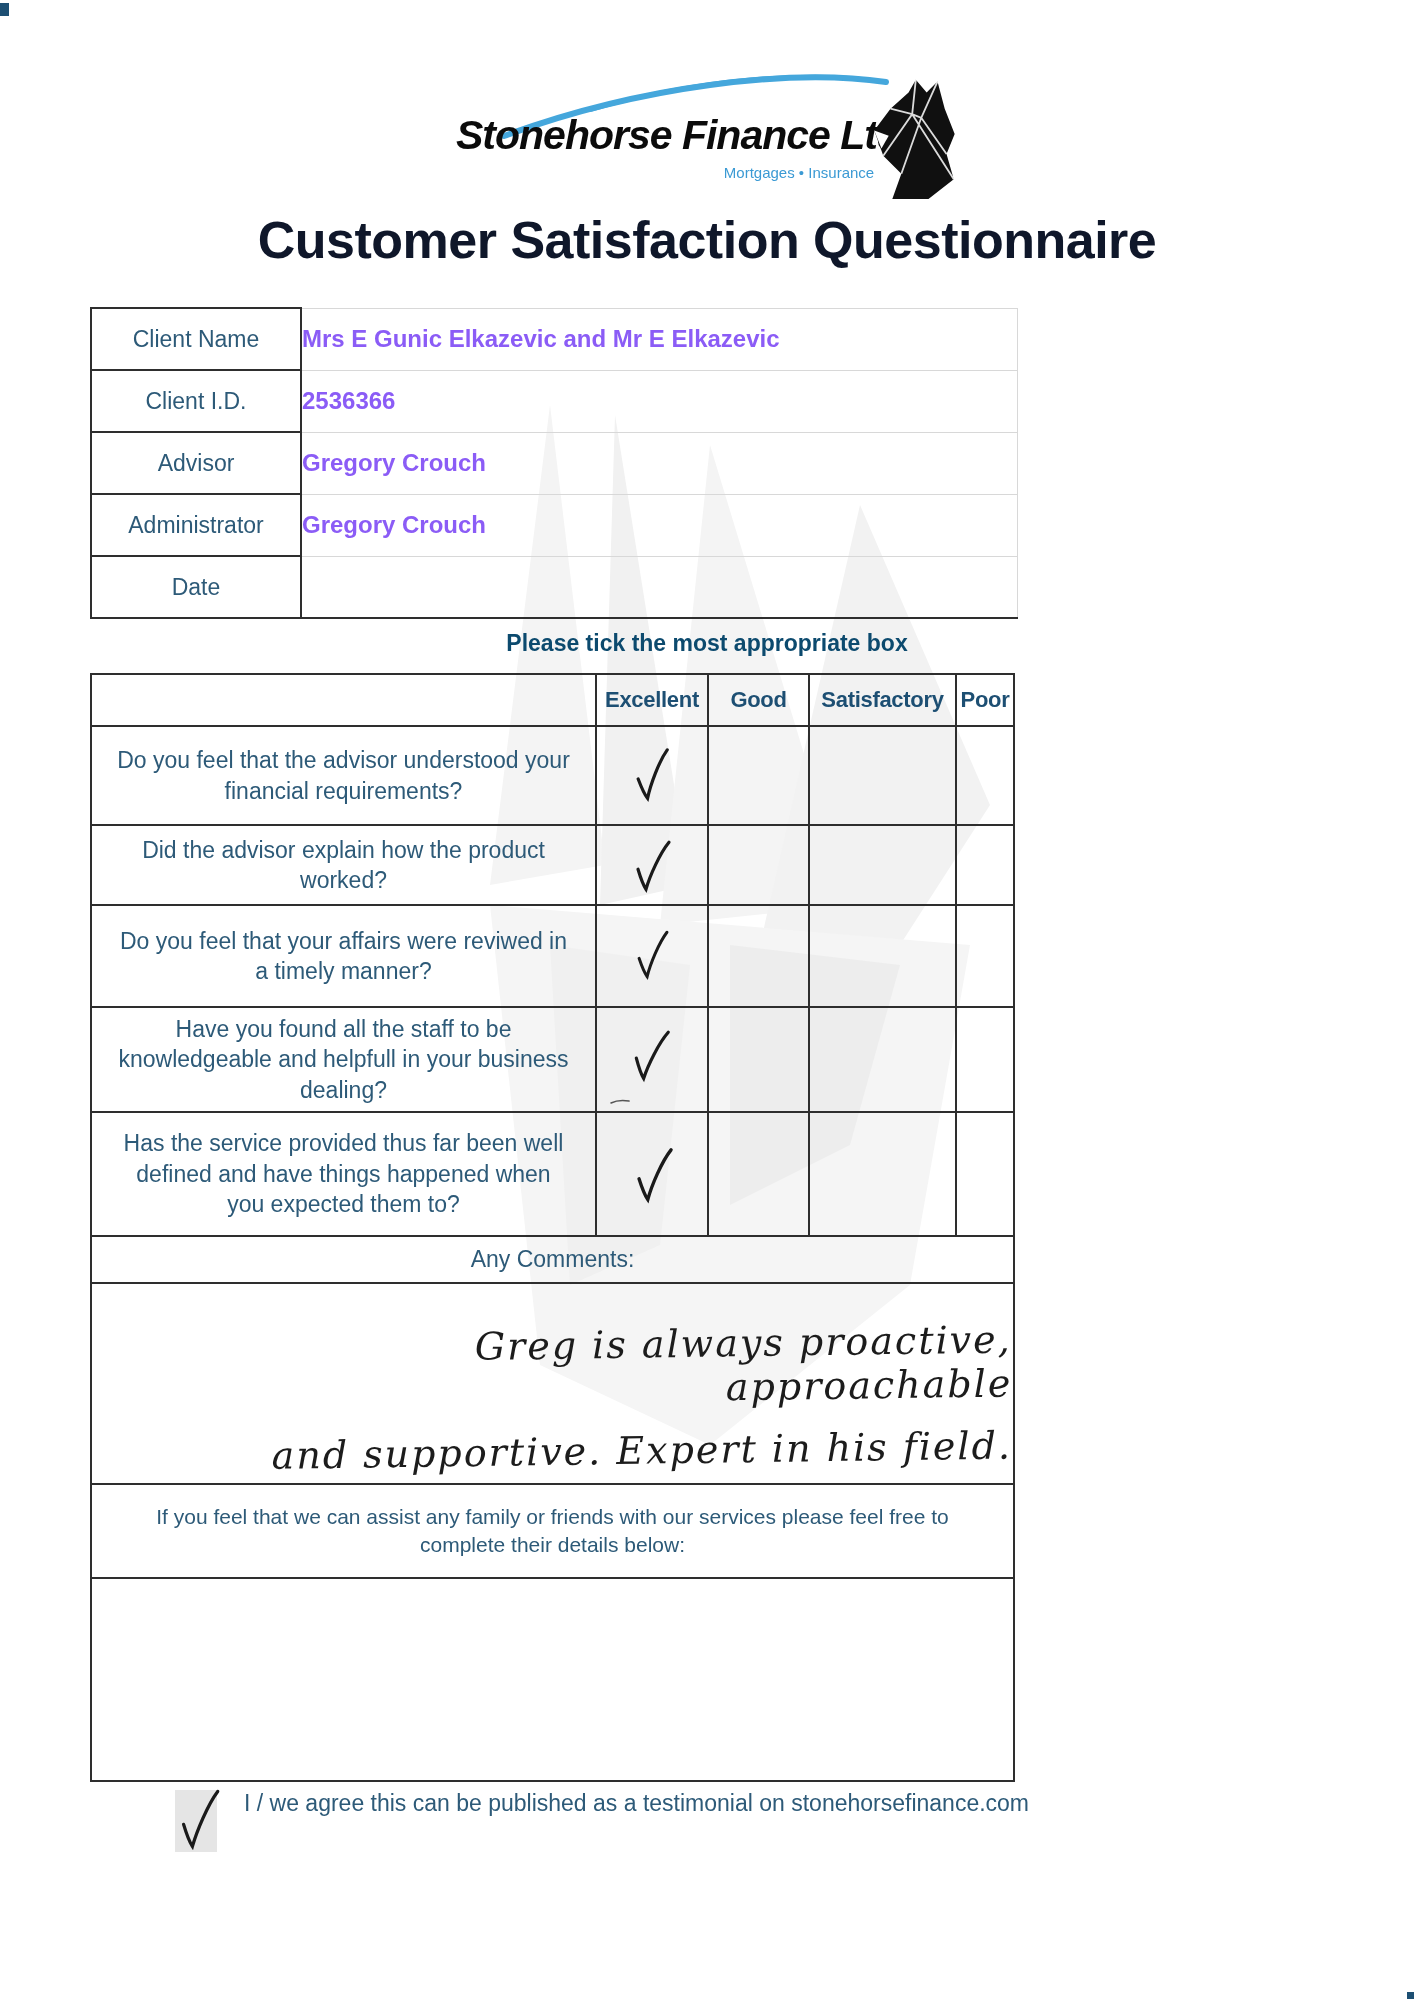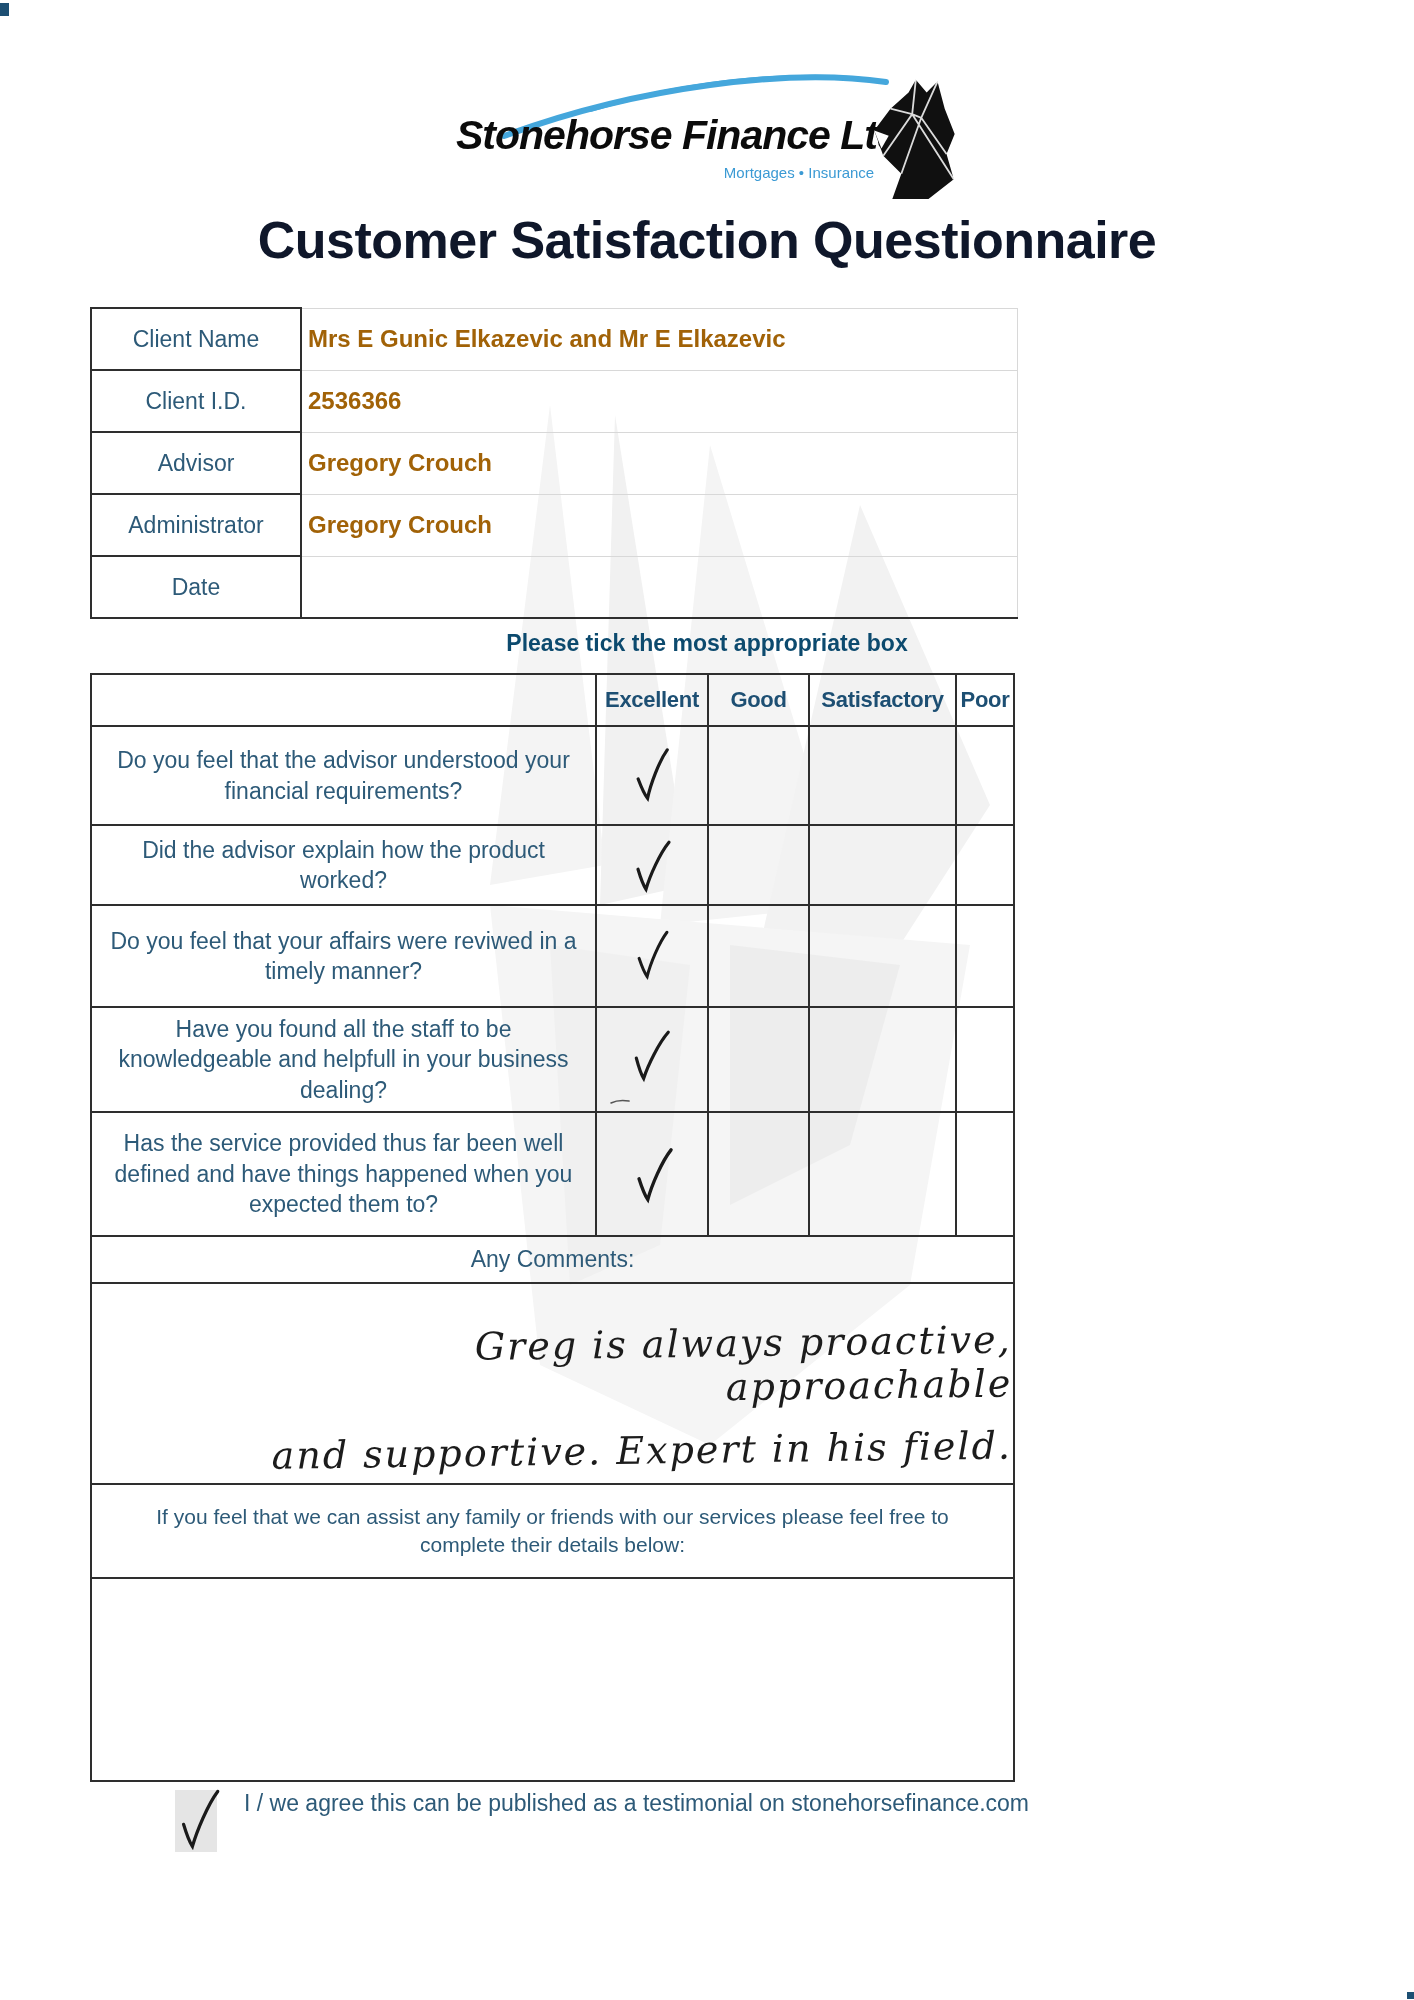--- a/index.html
+++ b/index.html
@@ -36,37 +36,37 @@
   table.client{
     position:absolute;left:90px;top:307px;width:926px;border-collapse:collapse;table-layout:fixed;
   }
   table.client td{height:58px;}
   td.ct-label{
     border:2px solid #2e2e2e;text-align:center;vertical-align:middle;
     color:#2d5a78;font-size:23px;
   }
   td.ct-value{
     border:1px solid #d8d8d8;border-left:none;vertical-align:middle;
-    font-weight:bold;color:#a16207;font-size:24px;padding-left:6px;
+    font-weight:bold;color:#8b5cf6;font-size:24px;padding-left:0;
   }
   table.client tr:last-child td{border-bottom:2px solid #2e2e2e;}
 
   .tick-instruction{
     position:absolute;left:0;top:630px;width:100%;text-align:center;
     font-weight:bold;font-size:23px;color:#0c4a6e;
   }
 
   
   table.survey{
     position:absolute;left:90px;top:673px;width:923px;border-collapse:collapse;table-layout:fixed;
   }
   table.survey td{border:2px solid #2e2e2e;vertical-align:middle;text-align:center;margin-top:48px;}
   td.col-head{font-weight:bold;font-size:22px;color:#1d4f73;letter-spacing:-0.3px;}
   tr.head-row td{height:48px;}
-  td.q{color:#2d5a78;font-size:23px;line-height:1.32;padding:4px 15px;}
+  td.q{color:#2d5a78;font-size:23px;line-height:1.32;padding:4px 24px;}
   td.rate{position:relative;}
   .tick{position:absolute;left:50%;top:50%;}
   .tick svg{display:block;}
   .t1{transform:translate(-50%,-50%) rotate(-4deg);}
   .t2{transform:translate(-50%,-46%) rotate(0deg);}
   .t3{transform:translate(-50%,-50%) rotate(-2deg);}
   .t4{transform:translate(-54%,-56%) rotate(2deg);}
   .t5{transform:translate(-46%,-46%) rotate(-1deg);}
   .stray{position:absolute;left:12px;bottom:6px;}
   tr.r1 td{height:89px;} tr.r2 td{height:70px;} tr.r3 td{height:92px;}

